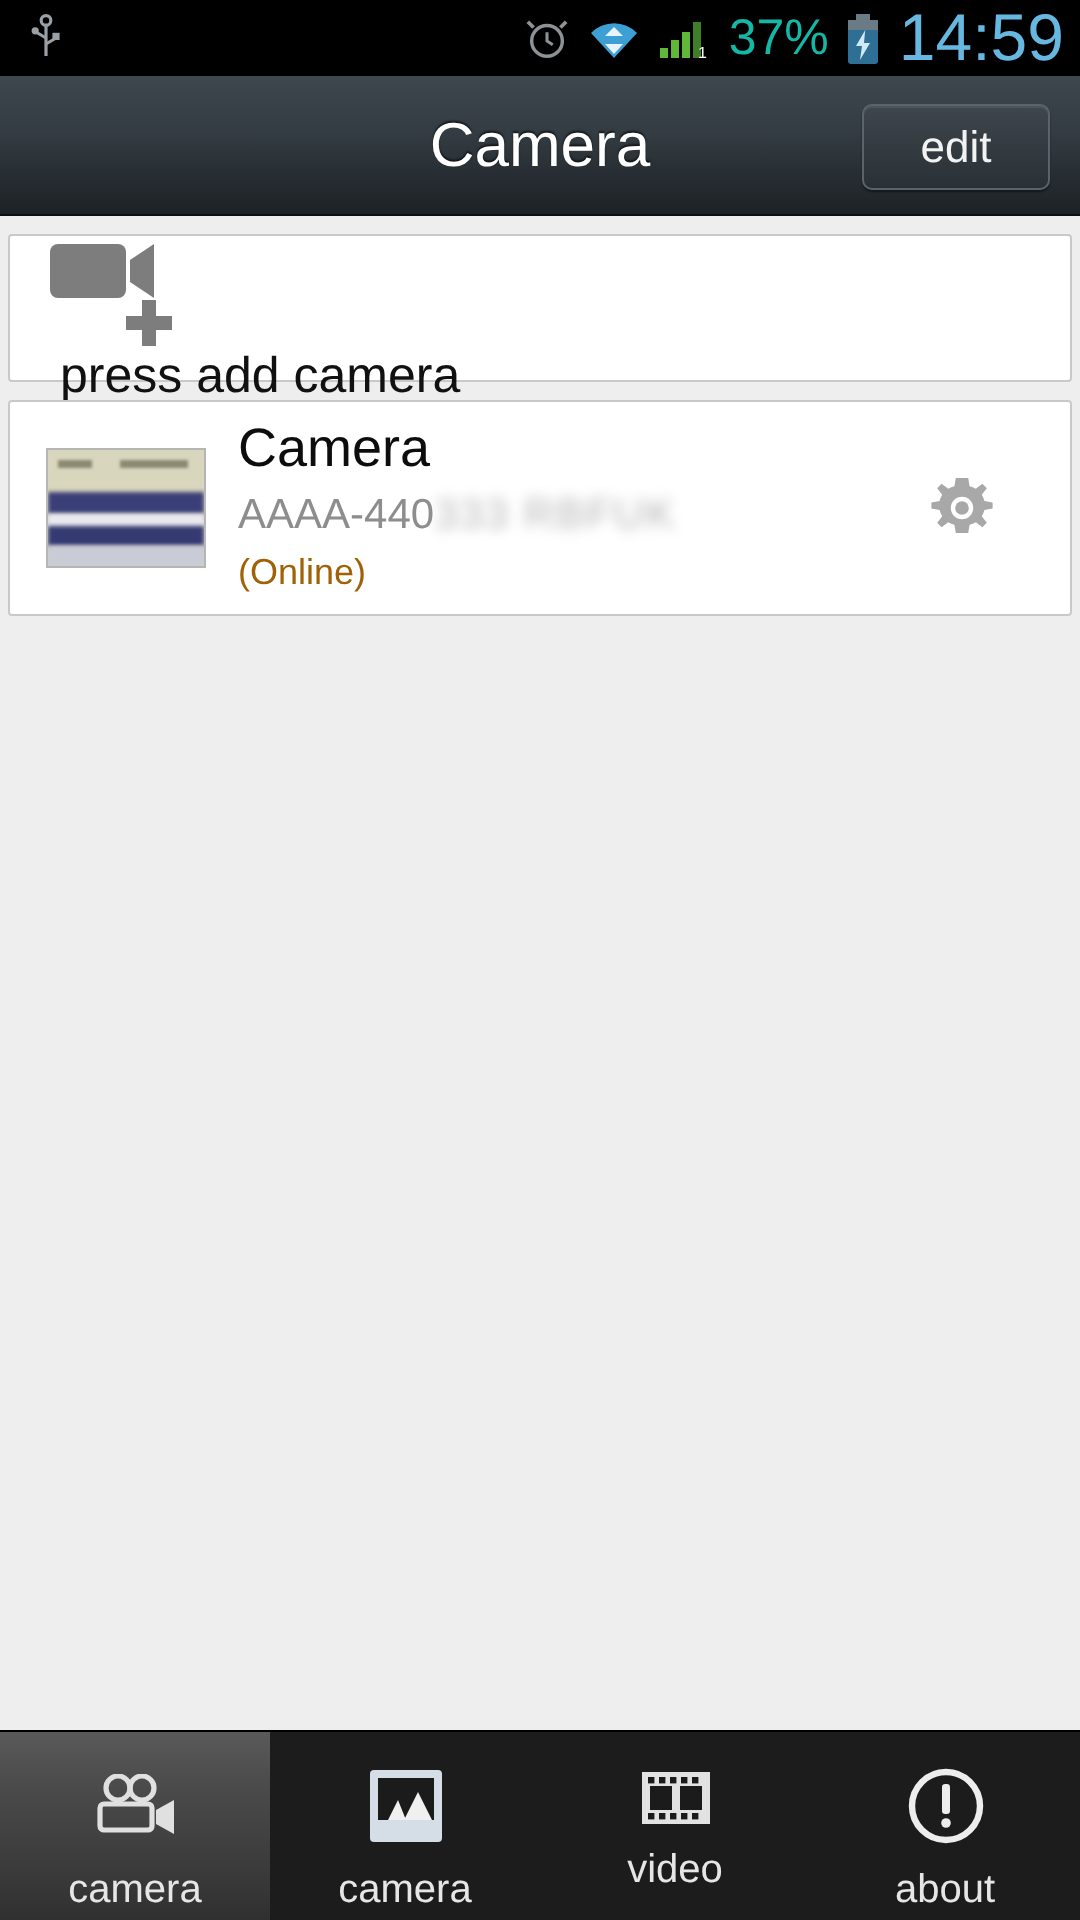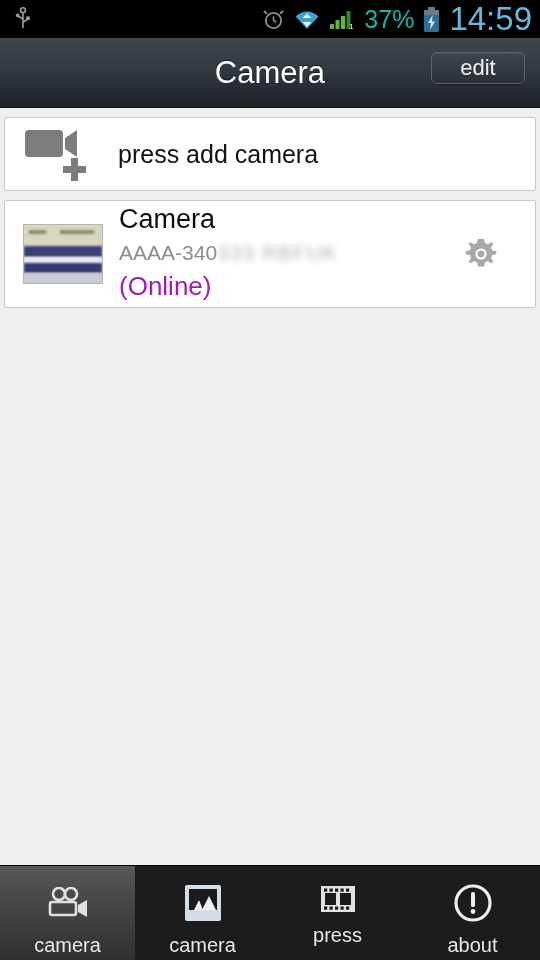--- a/index.html
+++ b/index.html
@@ -34,21 +34,21 @@
     border-bottom:1px solid #0c0f11;
   }
   .title-text {
     position:absolute; left:0; right:0; top:0; height:70px;
     display:flex; align-items:center; justify-content:center;
     color:#ffffff; font-size:31px; font-weight:400;
     text-shadow:0 -1px 1px rgba(0,0,0,.6);
   }
   .edit-btn {
     position:absolute; right:15px; top:14px;
-    width:94px; height:32px;
+    width:94px; height:43px;
     border-radius:5px;
     background:linear-gradient(to bottom,#3e474d 0%,#333b41 50%,#2a3136 100%);
     border:1px solid #5a646a;
     box-shadow:inset 0 1px 0 rgba(255,255,255,.08), 0 1px 1px rgba(0,0,0,.4);
     color:#f2f2f2; font-size:22px;
     display:flex; align-items:center; justify-content:center;
     cursor:pointer;
   }
 
   
@@ -58,21 +58,21 @@
     padding:8px 4px 0 4px;
   }
   .card {
     background:#ffffff;
     border:1px solid #c9c9c9;
     border-radius:2px;
     position:relative;
   }
   .card + .card { margin-top:9px; }
 
-  .row-add { height:72px; display:flex; align-items:center; cursor:pointer; }
+  .row-add { height:72px; display:flex; align-items:flex-start; cursor:pointer;flex-direction:column; }
   .addcam-icon { width:70px; height:56px; margin-left:18px; position:relative; flex:none; }
   .row-add-label { font-size:25px; color:#111111; margin-left:25px; }
 
   .row-cam { height:106px; display:flex; align-items:center; cursor:pointer; }
   .thumb {
     width:80px; height:60px; margin-left:18px; flex:none;
     border:1px solid #b5b5b5; background:#cfd0c6;
     position:relative; overflow:hidden;
   }
   .thumb .sky { position:absolute; left:0; top:0; width:100%; height:40%; background:#d8d6bd; }
@@ -82,21 +82,21 @@
   .thumb .band-d { position:absolute; left:0; top:82%; width:100%; height:18%; background:#c9cbd6; filter:blur(1px); }
   .thumb .tick1 { position:absolute; left:6%; top:9%; width:22%; height:7%; background:#8c8a74; filter:blur(.8px); }
   .thumb .tick2 { position:absolute; left:46%; top:9%; width:44%; height:7%; background:#8c8a74; filter:blur(.8px); }
 
   .cam-info { margin-left:16px; display:flex; flex-direction:column; justify-content:center; }
   .cam-name { font-size:27px; color:#0d0d0d; line-height:1.18; }
   .cam-id { font-size:21px; color:#8d8d8d; line-height:1.35; margin-top:3px; white-space:nowrap; }
   .cam-id .redacted {
     color:#b4b4b4; filter:blur(3.2px); letter-spacing:1px;
   }
-  .cam-status { font-size:26px; color:#a21caf; line-height:1.35; margin-top:2px; }
+  .cam-status { font-size:18px; color:#a16207; line-height:1.35; margin-top:2px; }
   .gear-btn {
     position:absolute; right:32px; top:50%; transform:translateY(-50%);
     width:44px; height:44px; cursor:pointer;
     display:flex; align-items:center; justify-content:center;
   }
 
   
   .tabbar {
     position:absolute; left:0; bottom:0; width:540px; height:95px;
     background:#1c1c1c;
@@ -192,21 +192,21 @@
           <div class="sky"></div>
           <div class="tick1"></div>
           <div class="tick2"></div>
           <div class="band-a"></div>
           <div class="band-b"></div>
           <div class="band-c"></div>
           <div class="band-d"></div>
         </div>
         <div class="cam-info">
           <div class="cam-name">Camera</div>
-          <div class="cam-id"><span>AAAA-340</span><span class="redacted">333 RBFUK</span></div>
+          <div class="cam-id"><span>AAAA-440</span><span class="redacted">333 RBFUK</span></div>
           <div class="cam-status">(Online)</div>
         </div>
         <div class="gear-btn">
           <svg width="40" height="40" viewBox="0 0 40 40">
             <g fill="#a8a8a8">
               <path d="M20 5 l3.1 0 0.7 4.1 a11 11 0 0 1 3.1 1.3 l3.3-2.5 2.2 2.2 -2.5 3.3 a11 11 0 0 1 1.3 3.1 l4.1 0.7 0 3.1 -4.1 0.7 a11 11 0 0 1 -1.3 3.1 l2.5 3.3 -2.2 2.2 -3.3-2.5 a11 11 0 0 1 -3.1 1.3 l-0.7 4.1 -3.1 0 -3.1 0 -0.7-4.1 a11 11 0 0 1 -3.1-1.3 l-3.3 2.5 -2.2-2.2 2.5-3.3 a11 11 0 0 1 -1.3-3.1 l-4.1-0.7 0-3.1 4.1-0.7 a11 11 0 0 1 1.3-3.1 l-2.5-3.3 2.2-2.2 3.3 2.5 a11 11 0 0 1 3.1-1.3 l0.7-4.1 z"></path>
             </g>
             <circle cx="20" cy="20" r="5.6" fill="#ffffff"></circle>
             <circle cx="20" cy="20" r="3.4" fill="#a8a8a8"></circle>
           </svg>
@@ -255,21 +255,21 @@
             <rect x="24.5" y="6.5" width="3.2" height="3.2"></rect>
             <rect x="30" y="6.5" width="3.2" height="3.2"></rect>
             <rect x="8" y="24.5" width="3.2" height="3.2"></rect>
             <rect x="13.5" y="24.5" width="3.2" height="3.2"></rect>
             <rect x="19" y="24.5" width="3.2" height="3.2"></rect>
             <rect x="24.5" y="24.5" width="3.2" height="3.2"></rect>
             <rect x="30" y="24.5" width="3.2" height="3.2"></rect>
           </g>
         </svg>
       </div>
-      <span class="tlabel">press</span>
+      <span class="tlabel">video</span>
     </div>
 
     <div class="tab tab-about">
       <div class="ticon">
         <svg width="44" height="44" viewBox="0 0 44 44">
           <circle cx="22" cy="22" r="17" fill="none" stroke="#ededed" stroke-width="3.2"></circle>
           <rect x="20" y="11" width="4" height="15" rx="1.6" fill="#ededed"></rect>
           <circle cx="22" cy="30.5" r="2.4" fill="#ededed"></circle>
         </svg>
       </div>

